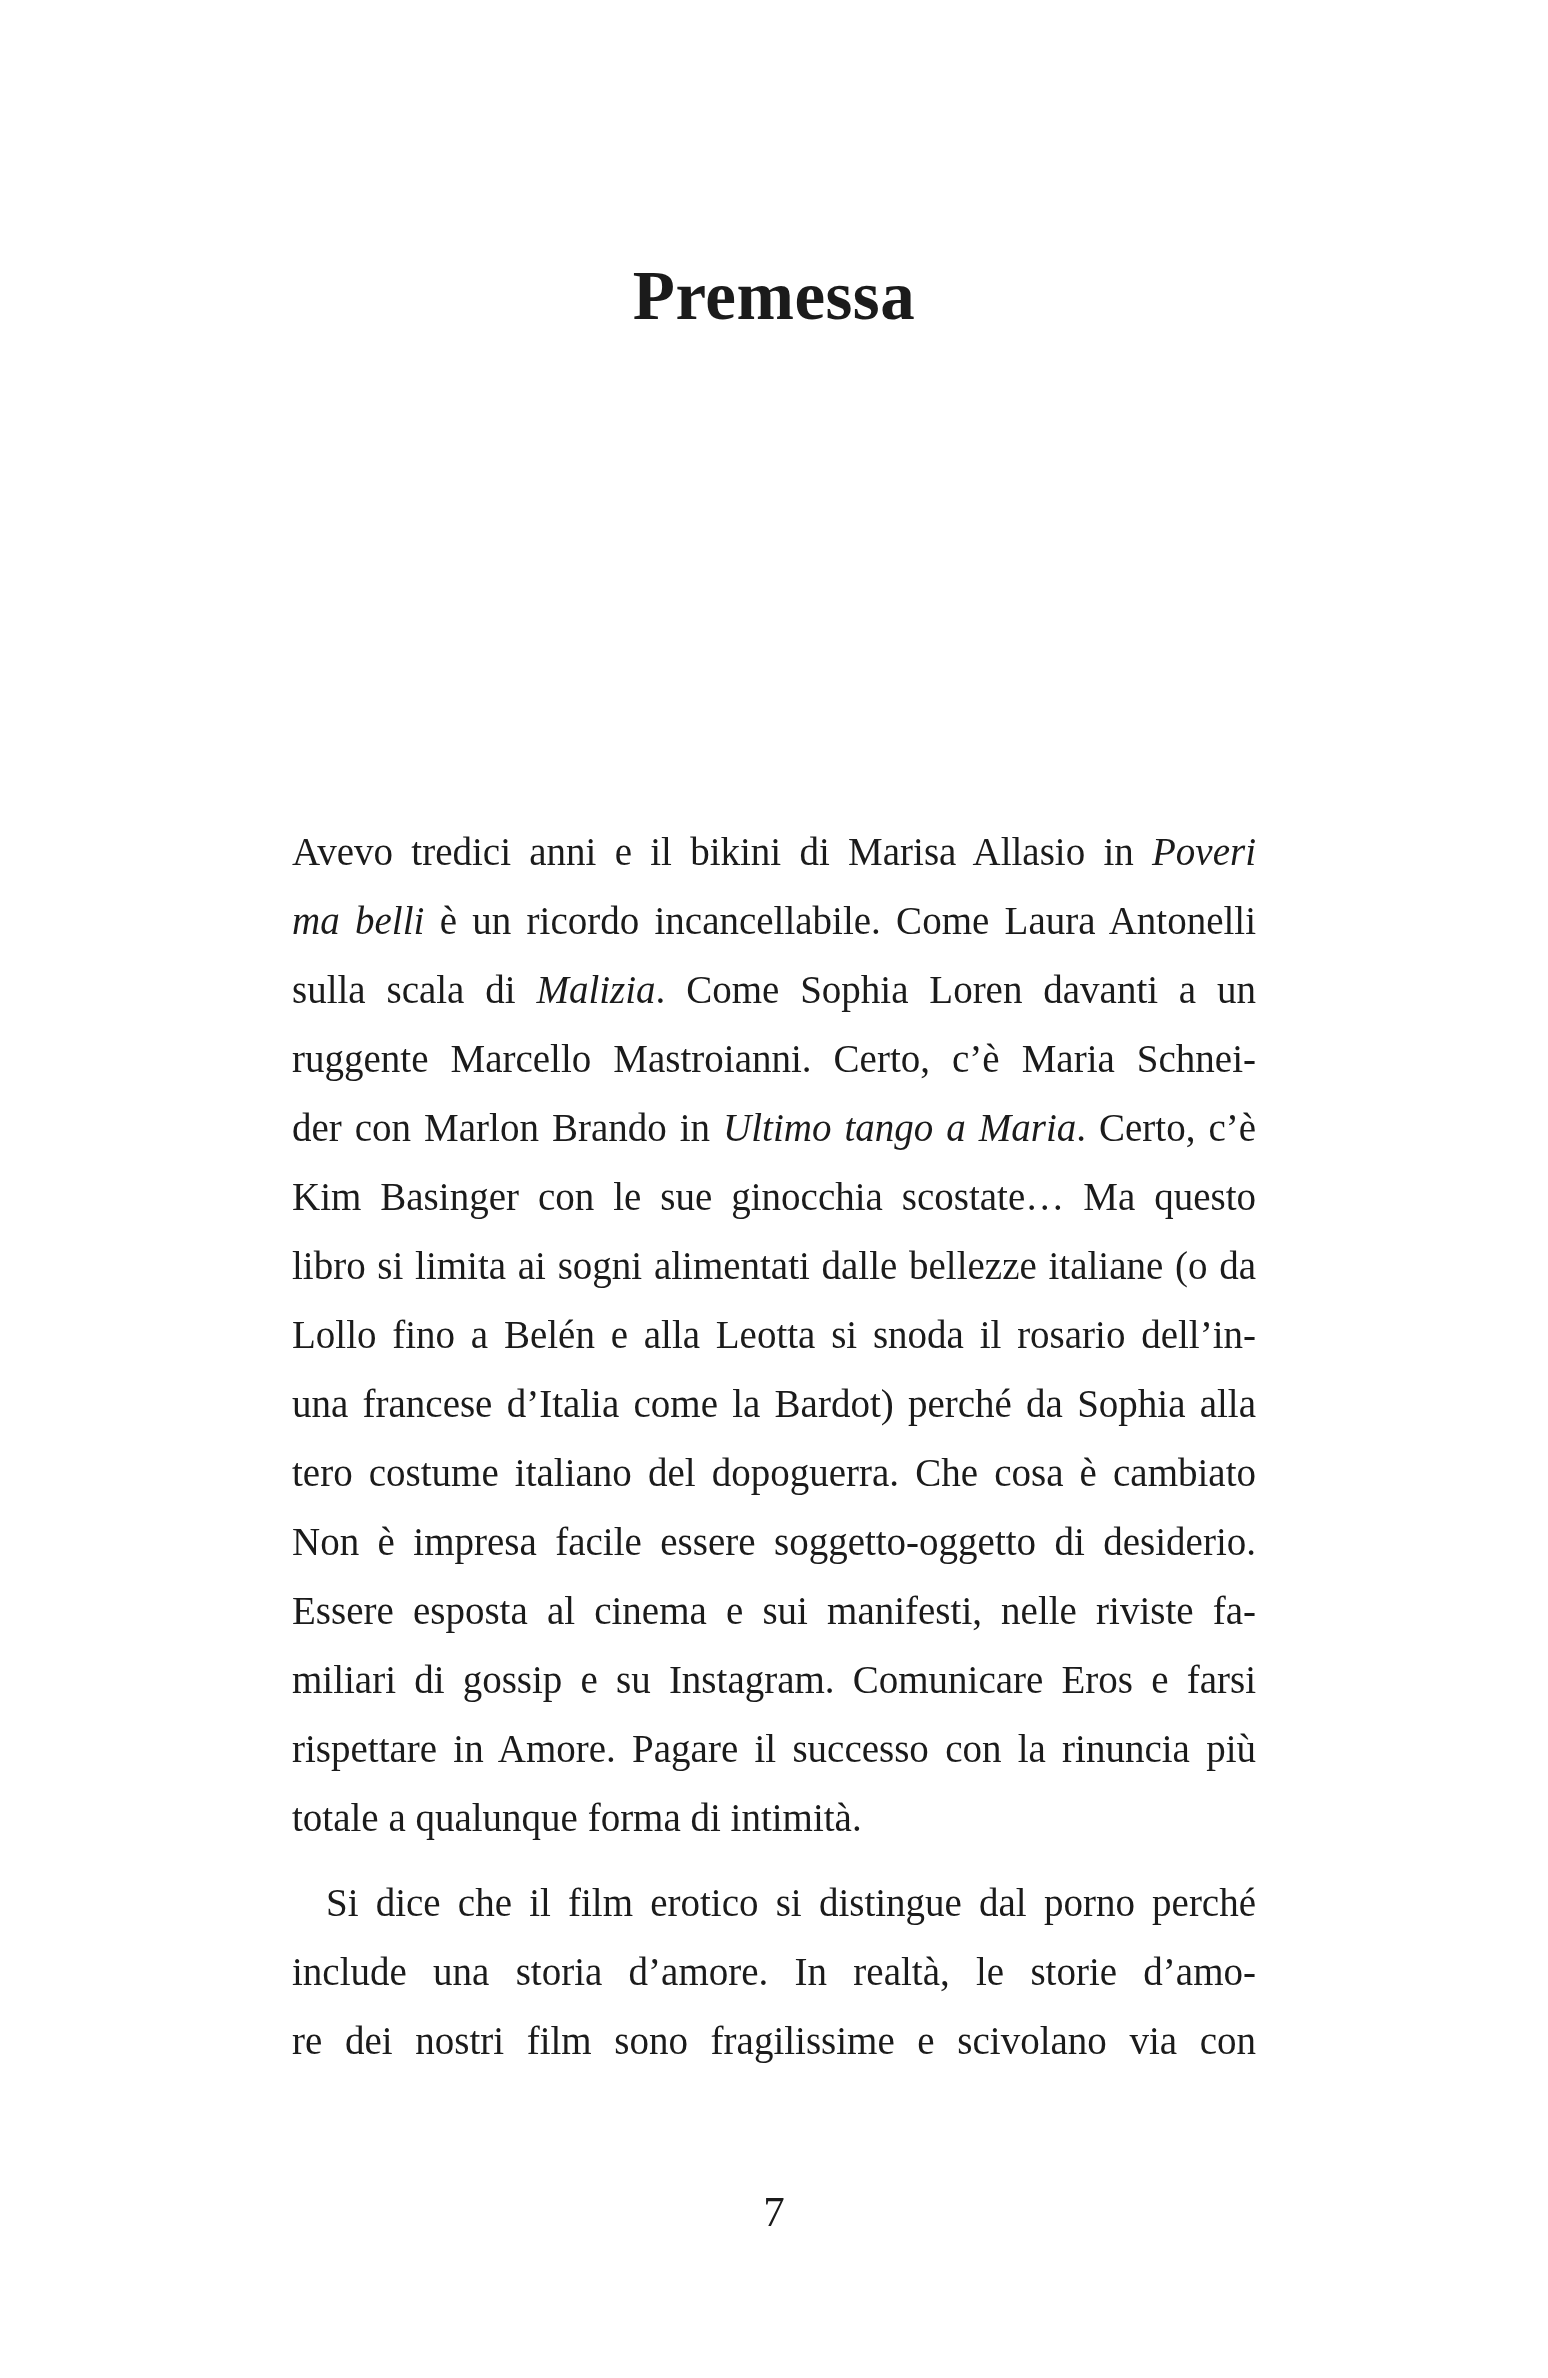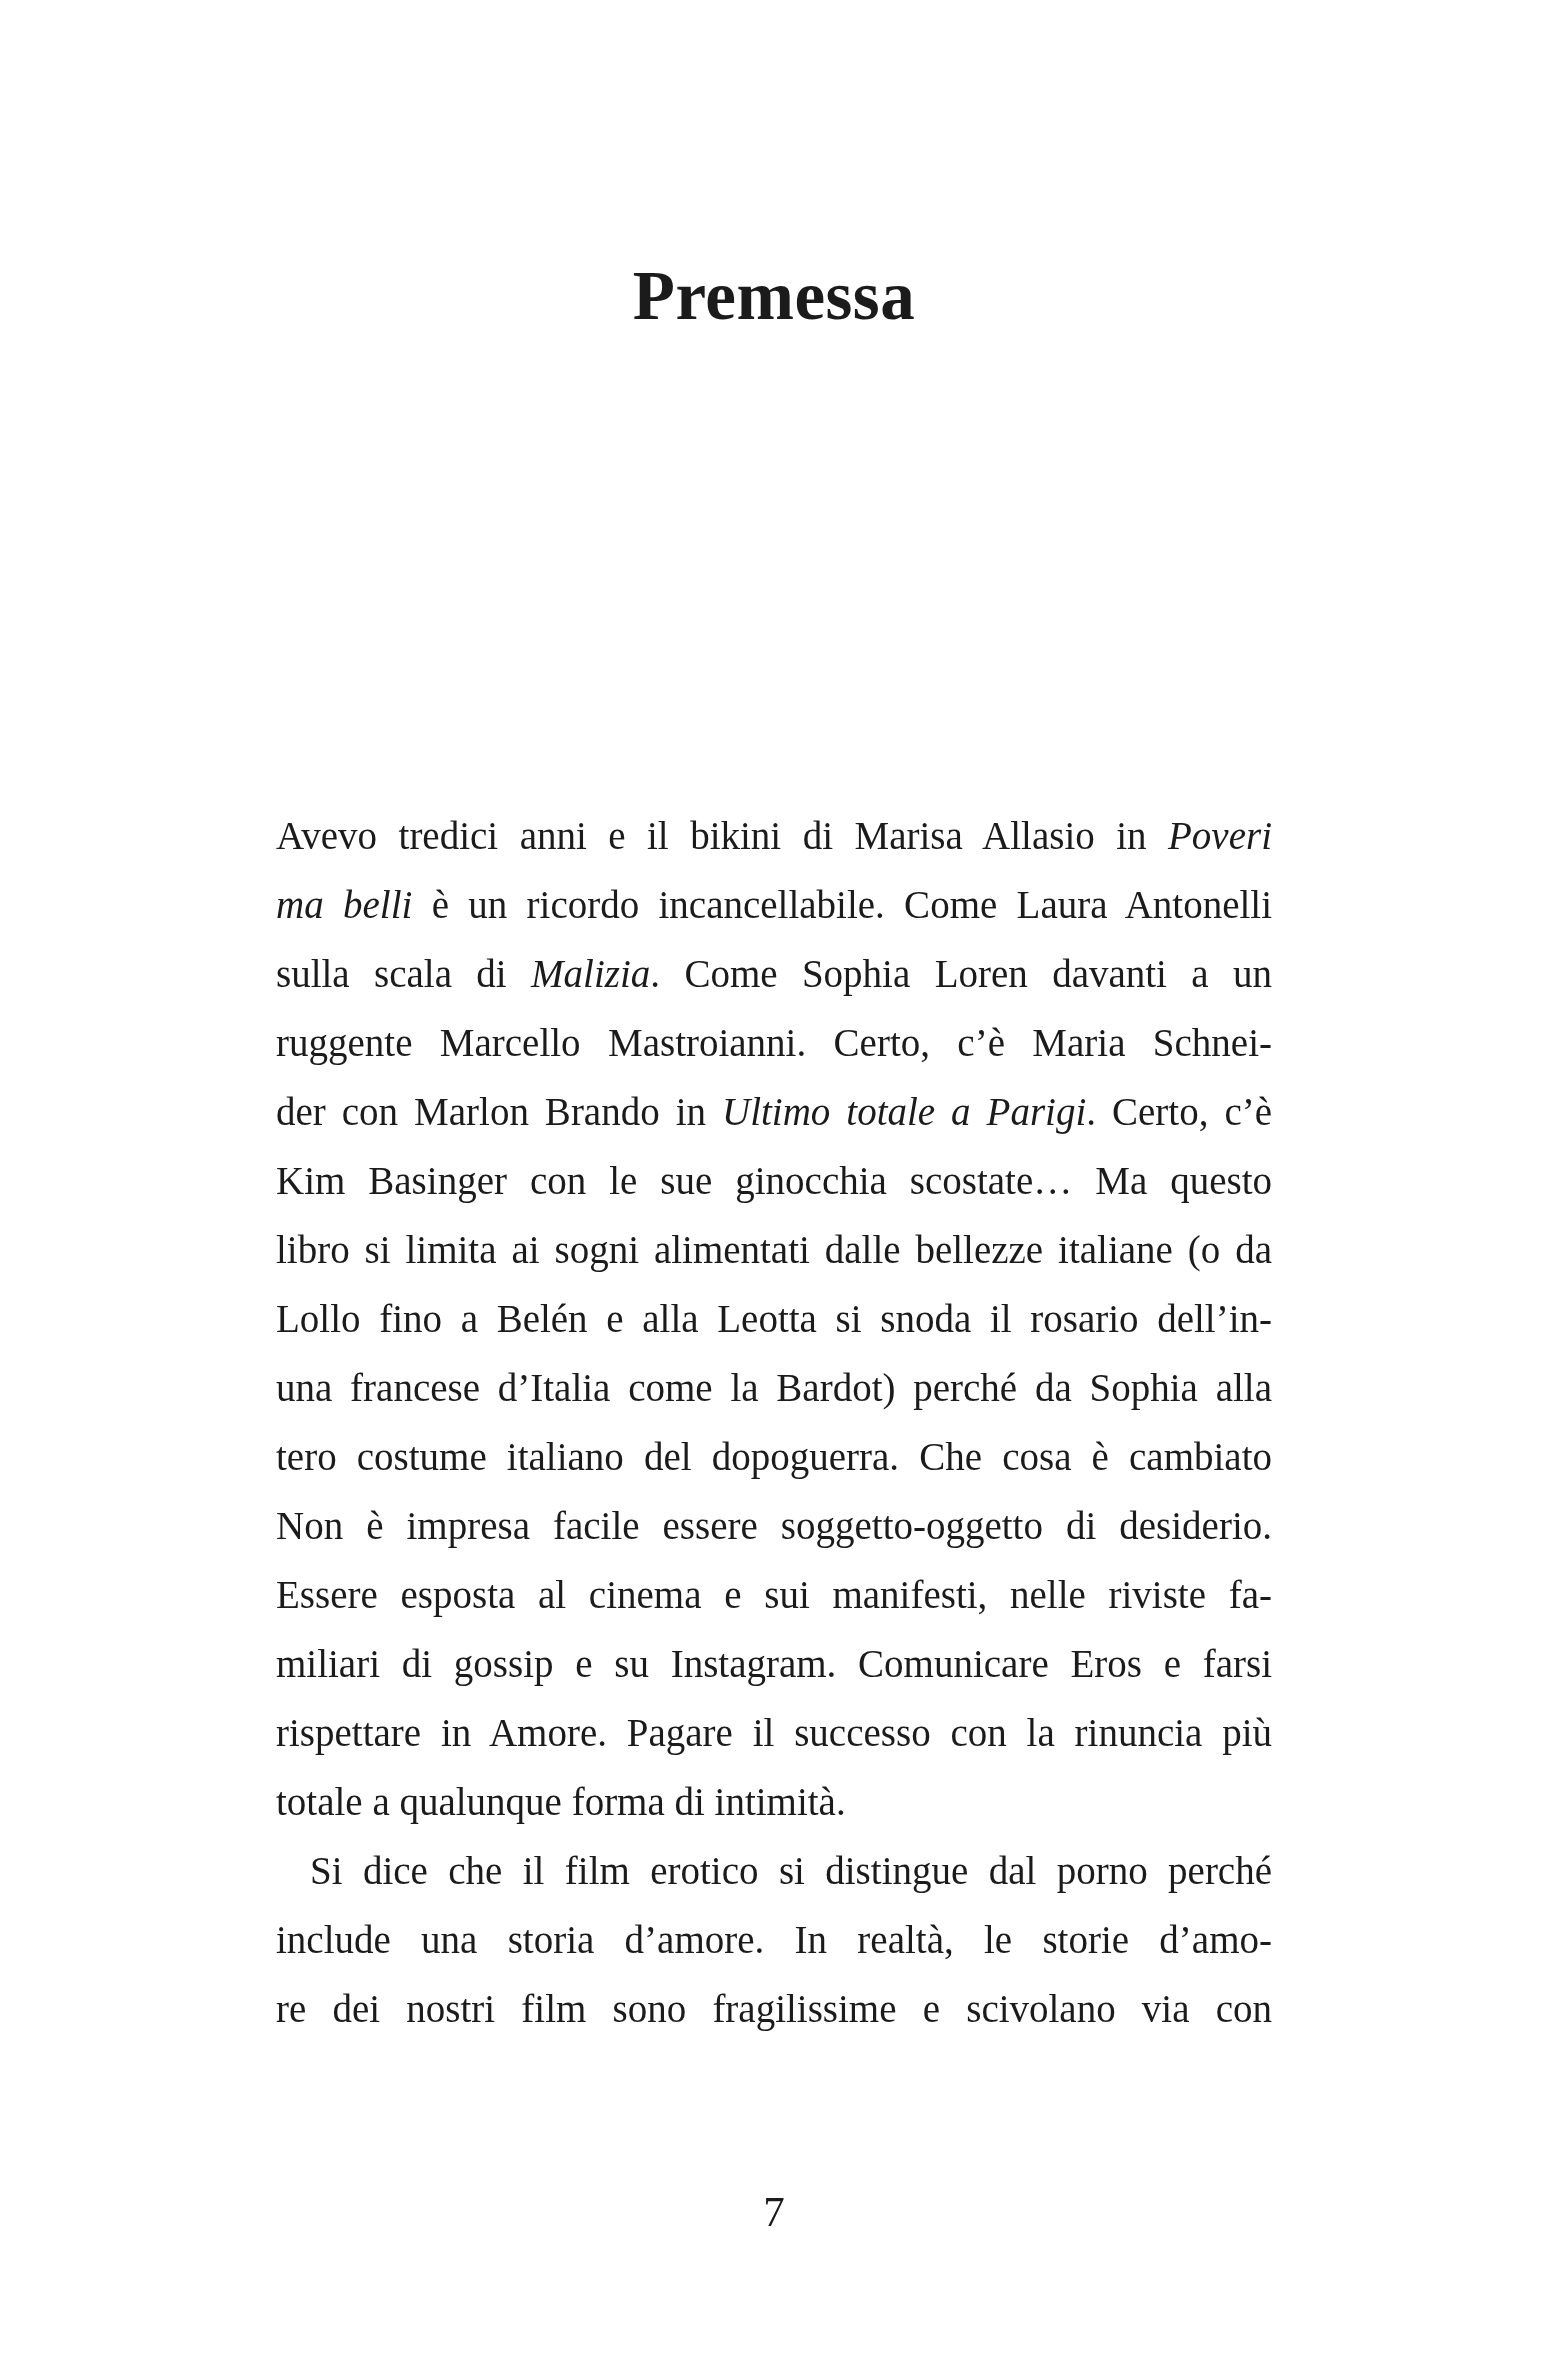--- a/index.html
+++ b/index.html
@@ -30,21 +30,21 @@
     letter-spacing: 0.5px;
   }
   .body-text {
     position: absolute;
     top: 801px;
     left: 276px;
     width: 996px;
     font-size: 39px;
   }
   .paragraph {
-    margin: 0;
+    margin: 16px;
     padding: 0;
   }
   .line {
     line-height: 69px;
     text-align: justify;
     text-align-last: justify;
     white-space: normal;
     hyphens: none;
   }
   .line.para-end {
@@ -72,21 +72,21 @@
 
 <div class="page">
   <h1 class="chapter-title">Premessa</h1>
 
   <div class="body-text">
       <div class="paragraph">
         <div class="line"><span>Avevo tredici anni e il bikini di Marisa Allasio in </span><i>Poveri</i></div>
         <div class="line"><i>ma belli</i><span> è un ricordo incancellabile. Come Laura Antonelli</span></div>
         <div class="line"><span>sulla scala di </span><i>Malizia</i><span>. Come Sophia Loren davanti a un</span></div>
         <div class="line"><span>ruggente Marcello Mastroianni. Certo, c’è Maria Schnei-</span></div>
-        <div class="line"><span>der con Marlon Brando in </span><i>Ultimo totale a Parigi</i><span>. Certo, c’è</span></div>
+        <div class="line"><span>der con Marlon Brando in </span><i>Ultimo tango a Maria</i><span>. Certo, c’è</span></div>
         <div class="line"><span>Kim Basinger con le sue ginocchia scostate… Ma questo</span></div>
         <div class="line"><span>libro si limita ai sogni alimentati dalle bellezze italiane (o da</span></div>
         <div class="line"><span>Lollo fino a Belén e alla Leotta si snoda il rosario dell’in-</span></div>
         <div class="line"><span>una francese d’Italia come la Bardot) perché da Sophia alla</span></div>
         <div class="line"><span>tero costume italiano del dopoguerra. Che cosa è cambiato</span></div>
         <div class="line"><span>Non è impresa facile essere soggetto-oggetto di desiderio.</span></div>
         <div class="line"><span>Essere esposta al cinema e sui manifesti, nelle riviste fa-</span></div>
         <div class="line"><span>miliari di gossip e su Instagram. Comunicare Eros e farsi</span></div>
         <div class="line"><span>rispettare in Amore. Pagare il successo con la rinuncia più</span></div>
         <div class="line para-end"><span>totale a qualunque forma di intimità.</span></div>

